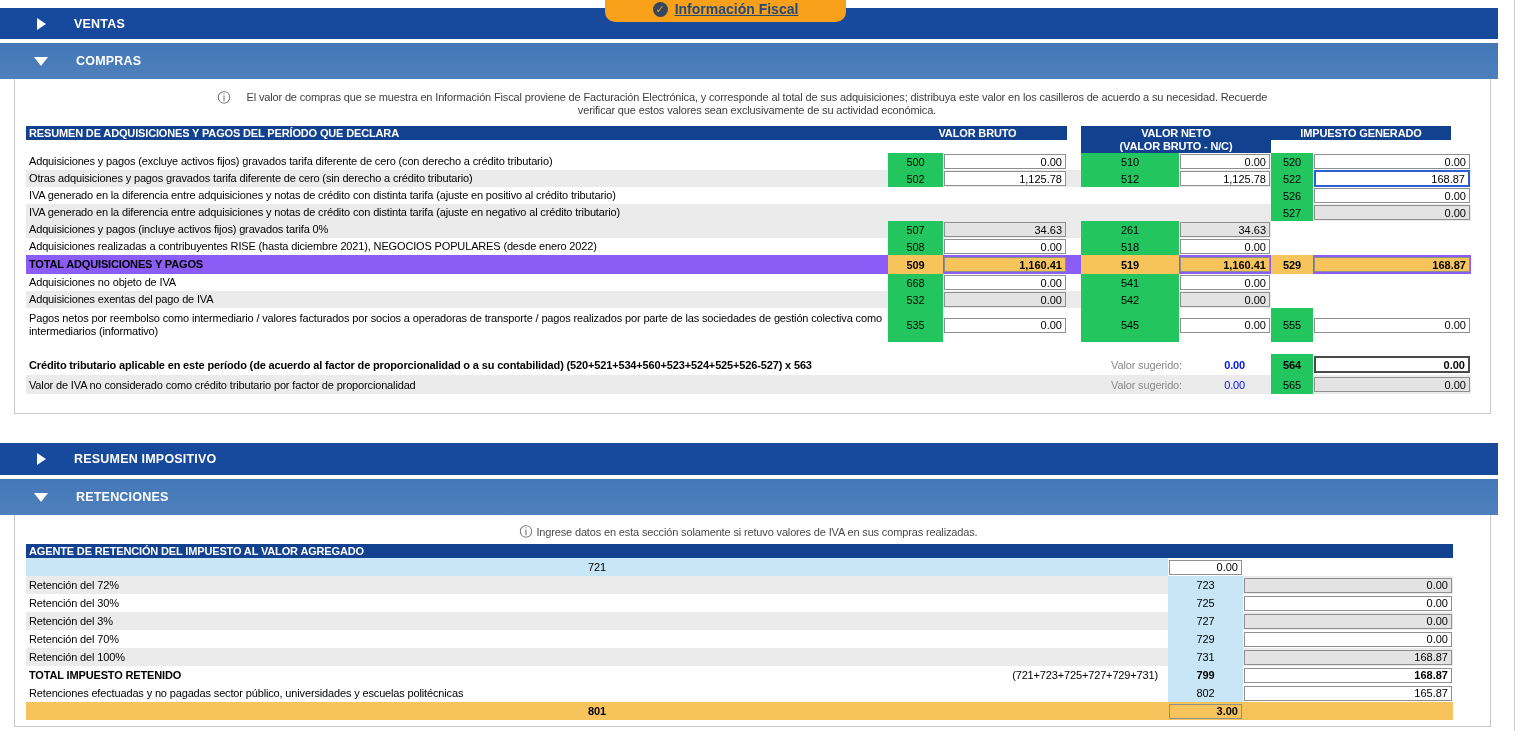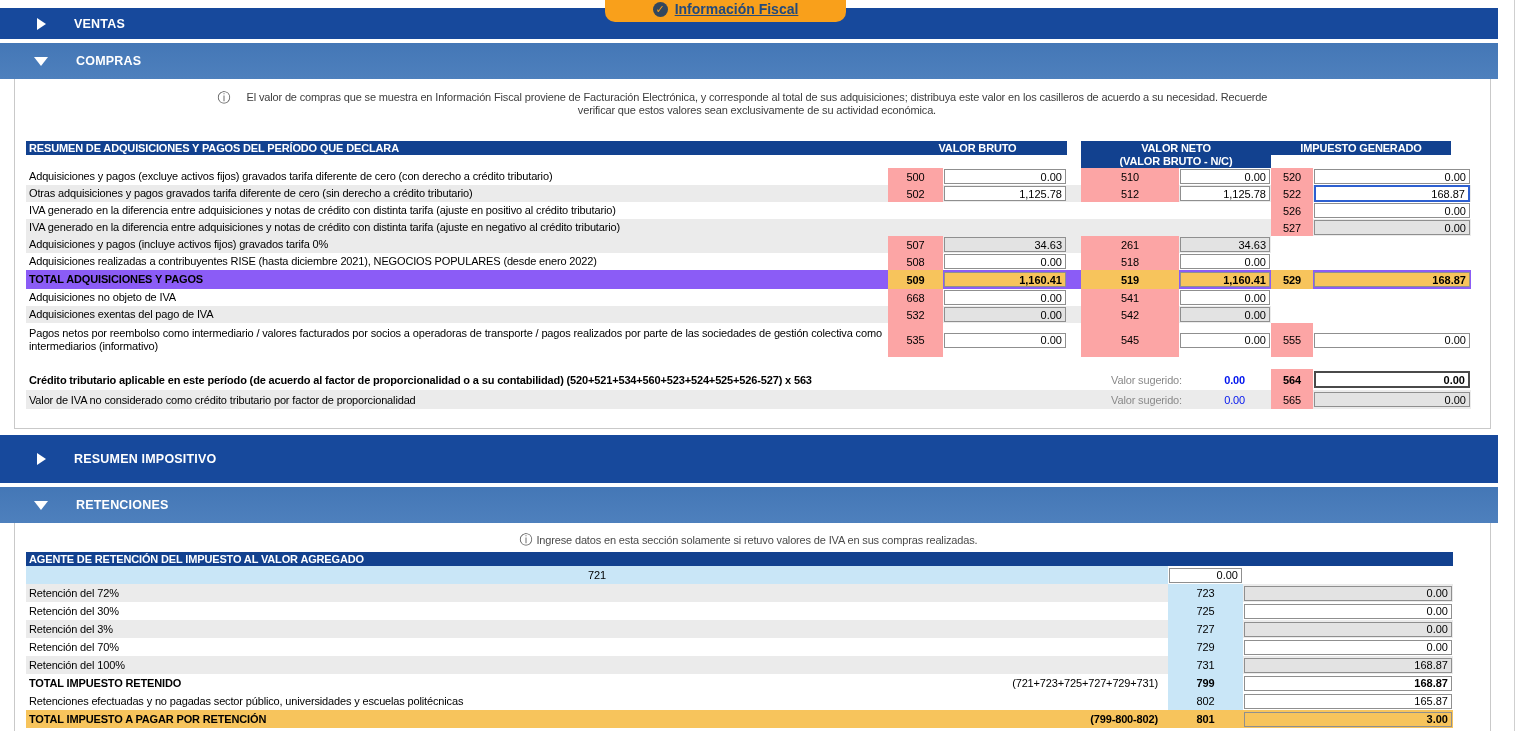--- a/index.html
+++ b/index.html
@@ -41,21 +41,21 @@
   .seg1 .vb{width:179px;text-align:center;}
   .seg2{grid-column:5/7;grid-row:1/3;text-align:center;line-height:13px;padding-top:1px;}
   .seg3{grid-column:7/9;grid-row:1;text-align:center;line-height:14px;margin-right:20px;}
 
   .crow{display:grid;grid-template-columns:1fr 55px 124px 14px 98px 92px 42px 158px;
         align-items:center;min-height:17px;}
   .crow.tall{min-height:34px;}
   .crow.w{background:#fff;} .crow.g{background:#ebebeb;} .crow.t{background:#8b5cf6;}
   .cl{padding-left:3px;line-height:13px;}
   .b{font-weight:bold;}
-  .code{background:#fca5a5;height:100%;display:flex;align-items:center;justify-content:center;}
+  .code{background:#22c55e;height:100%;display:flex;align-items:center;justify-content:center;}
   .t .code{background:#f7c45c;font-weight:bold;}
   .blank{background:#fff;height:100%;}
   .cin{padding:0 1px;height:100%;display:flex;align-items:center;}
   .inp{width:100%;height:15px;box-sizing:border-box;border:1px solid #8f8f8f;background:#fff;
        text-align:right;font-size:11px;font-family:inherit;padding:0 3px;color:#000;}
   .inp.gray{background:#e3e3e3;}
   .inp.orange{background:#f7c45c;font-weight:bold;}
   .inp.bold{font-weight:bold;}
   .inp.focused{border:2px solid #2d5fd0;height:17px;}
   .inp.strong{border:2px solid #4a4a4a;height:17px;font-weight:bold;}
@@ -113,21 +113,21 @@
 
 <div class="panel">
  <div class="panel-inner">
   <div style="height:12px;"></div>
   <div class="info">
     <span class="info-icon">ⓘ</span>
     <span class="info-text">El valor de compras que se muestra en Información Fiscal proviene de Facturación Electrónica, y corresponde al total de sus adquisiciones; distribuya este valor en los casilleros de acuerdo a su necesidad. Recuerde verificar que estos valores sean exclusivamente de su actividad económica.</span>
   </div>
   <div style="height:9px;"></div>
 
-  <div class="ctable" style="margin-top:15px;">
+  <div class="ctable" style="margin-top:0;">
     <div class="chead">
       <div class="hseg seg1">
         <span class="ttl">RESUMEN DE ADQUISICIONES Y PAGOS DEL PERÍODO QUE DECLARA</span>
         <span class="vb">VALOR BRUTO</span>
       </div>
       <div class="hseg seg2">
         <div>VALOR NETO</div>
         <div>(VALOR BRUTO - N/C)</div>
       </div>
       <div class="hseg seg3">IMPUESTO GENERADO</div>
@@ -294,21 +294,21 @@
           <input class="inp gray" readonly="" value="0.00" style="">
         </div>
   </div>
 
   <div style="height:19px;"></div>
  </div>
 </div>
 
 <div class="gap6"></div>
 
-<div class="bar bar-dark" style="height:48px;">
+<div class="bar bar-dark" style="height:32px;margin-top:23px;">
   <span class="tri-r"></span>
   <span class="lbl">RESUMEN IMPOSITIVO</span>
 </div>
 <div class="gap4"></div>
 
 <div class="bar bar-mid">
   <span class="tri-d"></span>
   <span class="lbl">RETENCIONES</span>
 </div>
 
@@ -388,24 +388,20 @@
     <div class="rrow w">
       <div class="rl">
             <span>Retenciones efectuadas y no pagadas sector público, universidades y escuelas politécnicas</span>
           </div>
       <div class="code">802</div>
       <div class="cin">
             <input class="inp" readonly="" value="165.87" style="">
           </div>
     </div>
     <div class="rrow t">
-      <div class="rl">
-            <span class="b">TOTAL IMPUESTO A PAGAR POR RETENCIÓN</span>
-        <span class="formula b">(799-800-802)</span>
-          </div>
       <div class="code">801</div>
       <div class="cin">
             <input class="inp orange" readonly="" value="3.00" style="">
           </div>
     </div>
   </div>
   <div style="height:6px;"></div>
  </div>
 </div>
 

